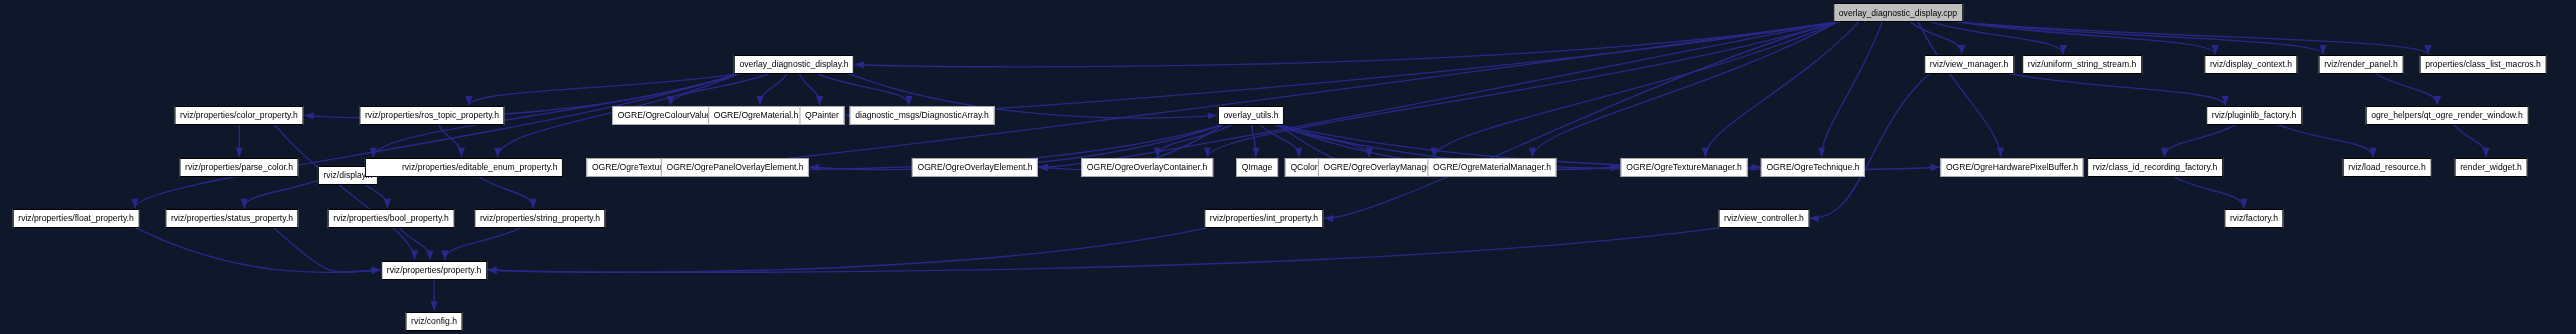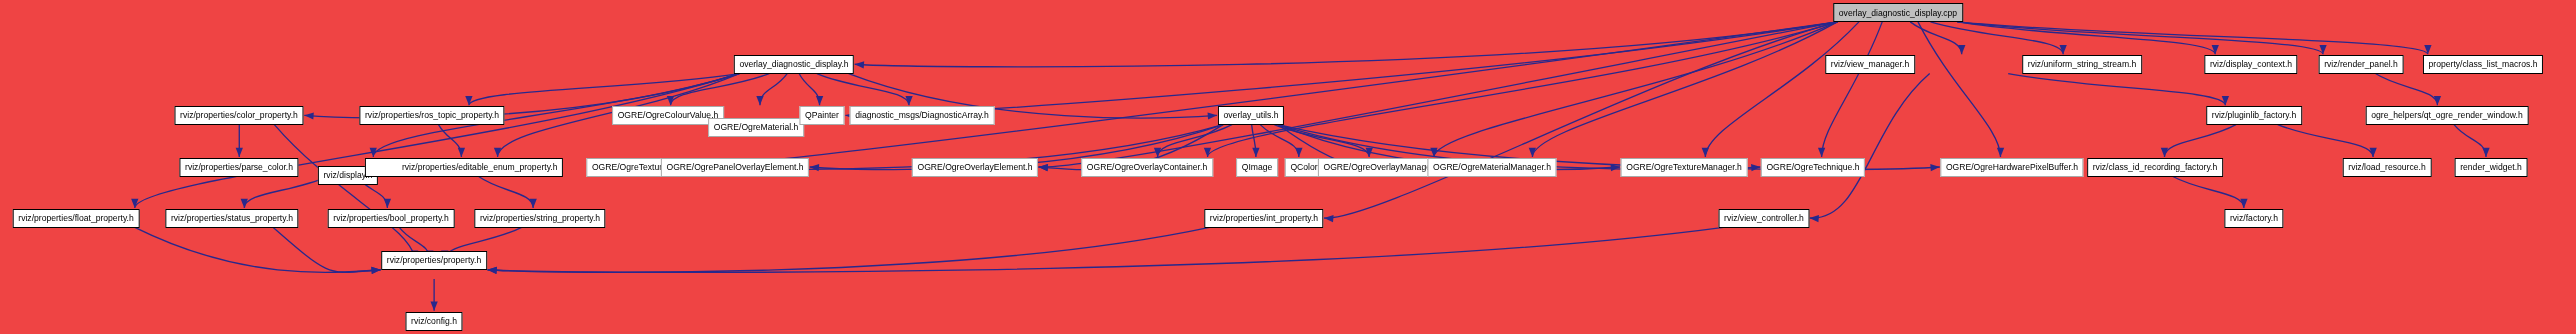--- a/index.html
+++ b/index.html
@@ -1,17 +1,17 @@
 <!DOCTYPE html>
 <html style="font-size:10.6px"><head>
 <meta charset="utf-8">
 <style>
   html,body{margin:0;padding:0;background:#ffffff;}
   #canvas{
-    position:relative;width:2576px;height:334px;background:#ef4444;
+    position:relative;width:2576px;height:334px;background:#0f172a;
     font-family:"Liberation Sans",sans-serif;overflow:hidden;
   }
   #edge-layer{position:absolute;left:0;top:0;z-index:1;}
   .node{
     position:absolute;z-index:2;height:18.6px;box-sizing:border-box;
     display:flex;align-items:center;white-space:nowrap;
     padding:0 4.6px;font-size:8.6px;color:#000;background:#fff;
     border:1px solid #000;transform:translateX(-50%);
   }
   .node.external{border-color:#a9a9a9;}
@@ -133,29 +133,29 @@
       <path d="M3277,266 C3322,290.5 3385,289.5 3385,314" fill="none" stroke="#28288c" stroke-width="2"></path>
       <polygon points="3385.0,314.0 3390.5,300.0 3379.5,300.0" fill="#28288c"></polygon>
       <path d="M3583.4,111 C3622.4,135.5 3677,134.5 3677,159" fill="none" stroke="#28288c" stroke-width="2"></path>
       <polygon points="3677.0,159.0 3682.5,145.0 3671.5,145.0" fill="#28288c"></polygon>
       <path d="M3702.06,188 C3722.16,213 3750.3,212 3750.3,237" fill="none" stroke="#28288c" stroke-width="2"></path>
       <polygon points="3750.3,237.0 3755.8,223.0 3744.8,223.0" fill="#28288c"></polygon>
     </svg>
 
 <div class="node main" style="left: 1898px; top: 3.3px; color: rgb(0, 0, 0);">overlay_diagnostic_display.cpp</div>
     <div class="node" style="left: 794px; top: 55px; color: rgb(0, 0, 0);">overlay_diagnostic_display.h</div>
-    <div class="node" style="left: 1870px; top: 55px; color: rgb(0, 0, 0);">rviz/view_manager.h</div>
+    <div class="node" style="left: 1969px; top: 55px; color: rgb(0, 0, 0);">rviz/view_manager.h</div>
     <div class="node" style="left: 2082px; top: 55px; color: rgb(0, 0, 0);">rviz/uniform_string_stream.h</div>
     <div class="node" style="left: 2251px; top: 55px; color: rgb(0, 0, 0);">rviz/display_context.h</div>
     <div class="node" style="left: 2361px; top: 55px; color: rgb(0, 0, 0);">rviz/render_panel.h</div>
-    <div class="node" style="left: 2483px; top: 55px; color: rgb(0, 0, 0);">property/class_list_macros.h</div>
+    <div class="node" style="left: 2483px; top: 55px; color: rgb(0, 0, 0);">properties/class_list_macros.h</div>
     <div class="node" style="left: 239px; top: 106px; color: rgb(0, 0, 0);">rviz/properties/color_property.h</div>
     <div class="node" style="left: 432px; top: 106px; color: rgb(0, 0, 0);">rviz/properties/ros_topic_property.h</div>
     <div class="node external" style="left: 656px; top: 106px; color: rgb(0, 0, 0); margin-left: 12px;">OGRE/OgreColourValue.h</div>
-    <div class="node external" style="left: 756px; top: 106px; color: rgb(0, 0, 0); margin-top: 12px;">OGRE/OgreMaterial.h</div>
+    <div class="node external" style="left: 756px; top: 106px; color: rgb(0, 0, 0);">OGRE/OgreMaterial.h</div>
     <div class="node external" style="left: 822px; top: 106px; color: rgb(0, 0, 0);">QPainter</div>
     <div class="node external" style="left: 922px; top: 106px; color: rgb(0, 0, 0);">diagnostic_msgs/DiagnosticArray.h</div>
     <div class="node" style="left: 1251px; top: 106px; color: rgb(0, 0, 0);">overlay_utils.h</div>
     <div class="node" style="left: 2254px; top: 106px; color: rgb(0, 0, 0);">rviz/pluginlib_factory.h</div>
     <div class="node" style="left: 2447px; top: 106px; color: rgb(0, 0, 0);">ogre_helpers/qt_ogre_render_window.h</div>
     <div class="node" style="left: 239px; top: 158px; color: rgb(0, 0, 0);">rviz/properties/parse_color.h</div>
     <div class="node" style="left: 348px; top: 166px; color: rgb(0, 0, 0);">rviz/display.h</div>
     <div class="node" style="left: 464px; top: 158px; color: rgb(0, 0, 0); padding-left: 36px;">rviz/properties/editable_enum_property.h</div>
     <div class="node external" style="left: 633px; top: 158px; color: rgb(0, 0, 0);">OGRE/OgreTexture.h</div>
     <div class="node external" style="left: 735px; top: 158px; color: rgb(0, 0, 0);">OGRE/OgrePanelOverlayElement.h</div>
@@ -171,16 +171,16 @@
     <div class="node" style="left: 2155px; top: 158px; color: rgb(0, 0, 0);">rviz/class_id_recording_factory.h</div>
     <div class="node" style="left: 2387px; top: 158px; color: rgb(0, 0, 0);">rviz/load_resource.h</div>
     <div class="node" style="left: 2491px; top: 158px; color: rgb(0, 0, 0);">render_widget.h</div>
     <div class="node" style="left: 76px; top: 209px; color: rgb(0, 0, 0);">rviz/properties/float_property.h</div>
     <div class="node" style="left: 232px; top: 209px; color: rgb(0, 0, 0);">rviz/properties/status_property.h</div>
     <div class="node" style="left: 391px; top: 209px; color: rgb(0, 0, 0);">rviz/properties/bool_property.h</div>
     <div class="node" style="left: 540px; top: 209px; color: rgb(0, 0, 0);">rviz/properties/string_property.h</div>
     <div class="node" style="left: 1264px; top: 209px; color: rgb(0, 0, 0);">rviz/properties/int_property.h</div>
     <div class="node" style="left: 1764px; top: 209px; color: rgb(0, 0, 0);">rviz/view_controller.h</div>
     <div class="node" style="left: 2254px; top: 209px; color: rgb(0, 0, 0);">rviz/factory.h</div>
-    <div class="node" style="left: 434px; top: 251px; color: rgb(0, 0, 0); text-align: right;">rviz/properties/property.h</div>
+    <div class="node" style="left: 434px; top: 261px; color: rgb(0, 0, 0); text-align: right;">rviz/properties/property.h</div>
     <div class="node" style="left: 434px; top: 312px; color: rgb(0, 0, 0);">rviz/config.h</div>
   </div>
 
 
 </body></html>

